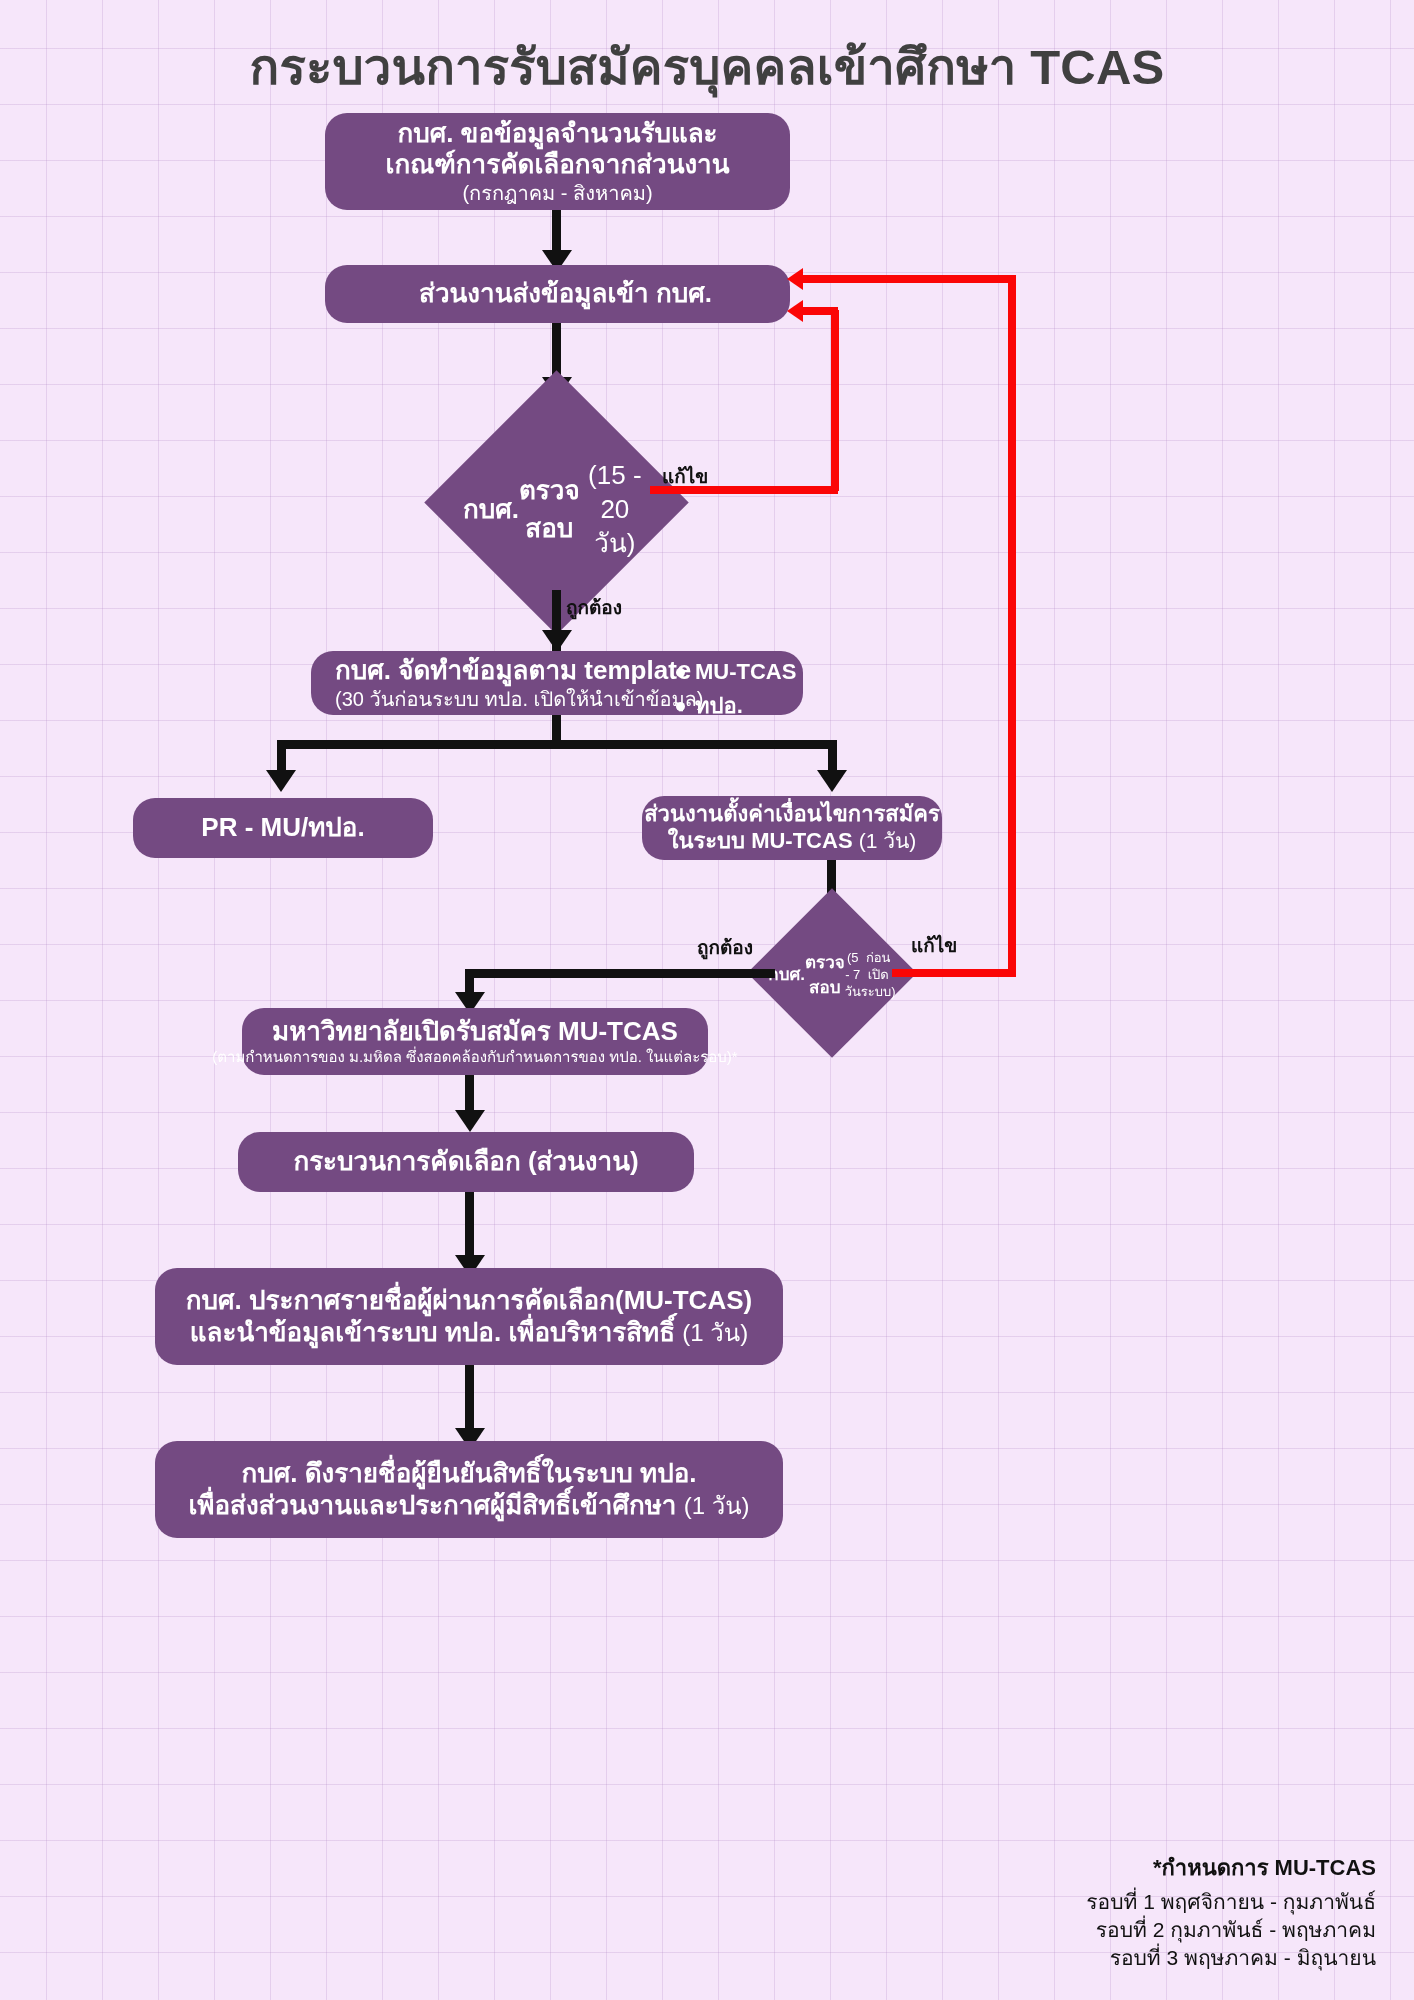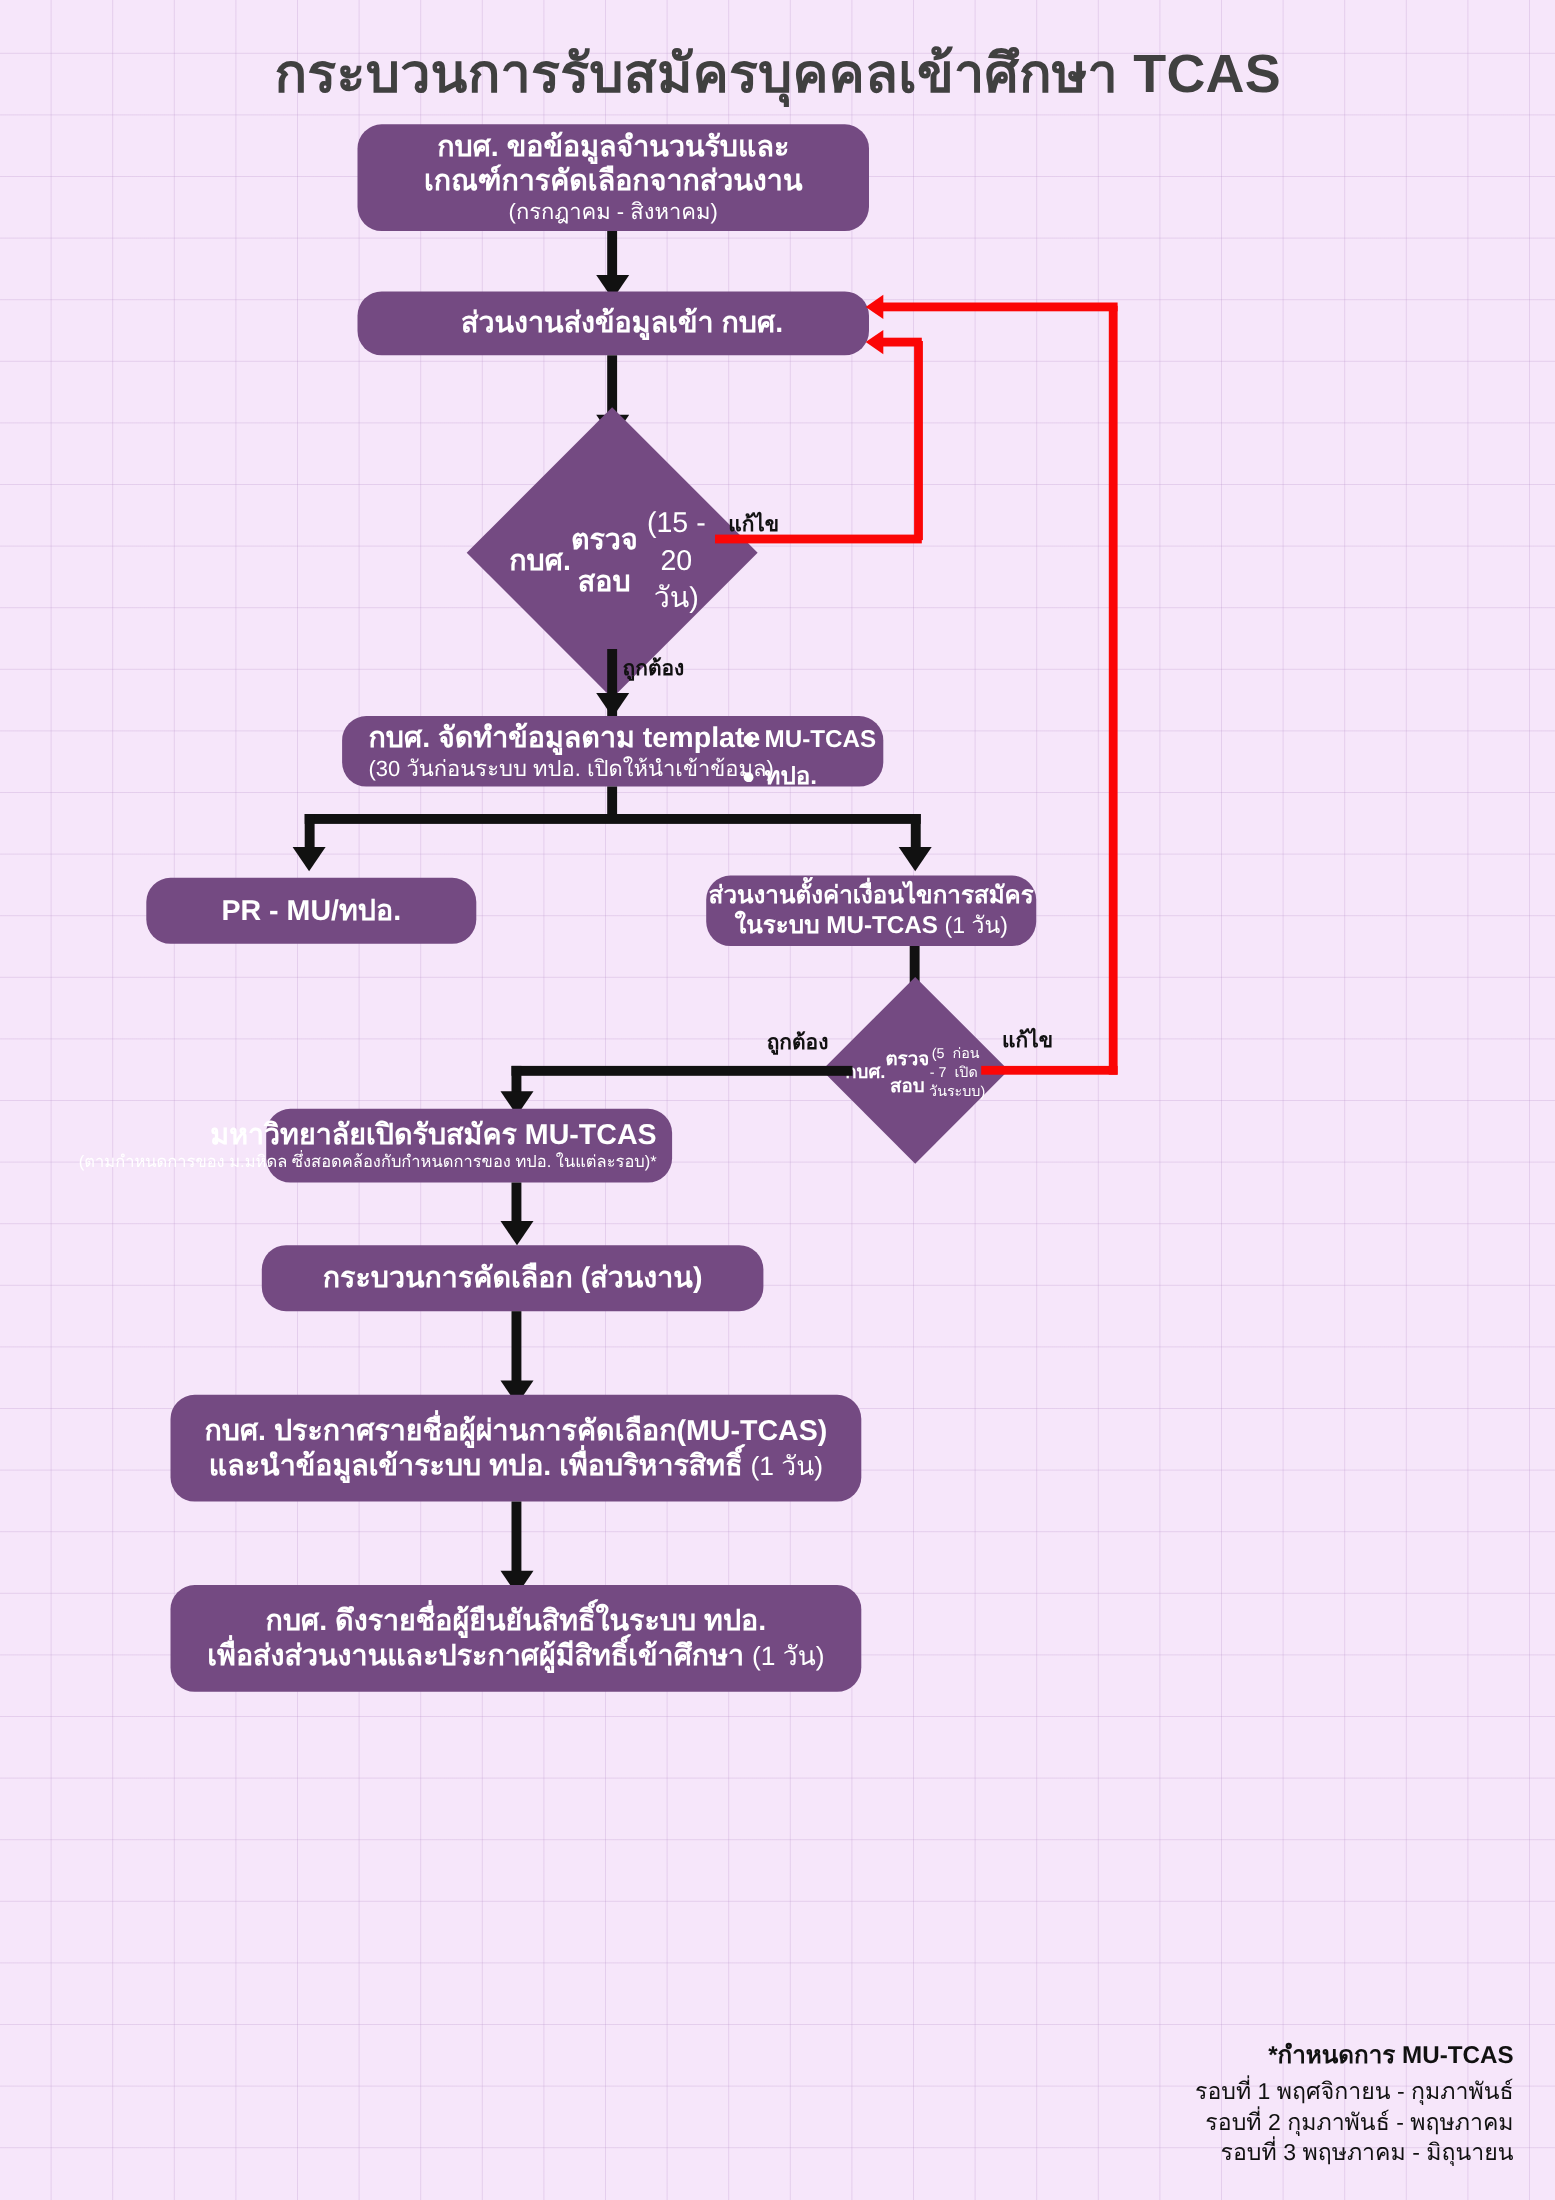--- a/index.html
+++ b/index.html
@@ -188,21 +188,21 @@
 <div class="ln red" style="left:1008px; top:278px; width:8px; height:699px;"></div>
 <div class="ln red" style="left:800px; top:275px; width:216px; height:8px;"></div>
 <div class="arrow-l" style="left:787px; top:268px;"></div>
 <div class="elabel" style="left:911px; top:930px;">แก้ไข</div>
 
 <div class="ln" style="left:465px; top:969px; width:310px; height:9px;"></div>
 <div class="ln" style="left:465px; top:969px; width:9px; height:30px;"></div>
 <div class="arrow-d" style="left:455px; top:992px;"></div>
 <div class="elabel" style="left:697px; top:932px;">ถูกต้อง</div>
 
-<div class="node" style="left:242px; top:1008px; width:369px; height:67px;align-items:flex-end;">
+<div class="node" style="left:242px; top:1008px; width:466px; height:67px;">
   <span class="l1">มหาวิทยาลัยเปิดรับสมัคร MU-TCAS</span>
   <span class="sub" style="font-size:15px;">(ตามกำหนดการของ ม.มหิดล ซึ่งสอดคล้องกับกำหนดการของ ทปอ. ในแต่ละรอบ)*</span>
 </div>
 
 <div class="ln" style="left:465px; top:1075px; width:9px; height:44px;"></div>
 <div class="arrow-d" style="left:455px; top:1110px;"></div>
 
 <div class="node" style="left:238px; top:1132px; width:456px; height:60px;">
   <span class="l1">กระบวนการคัดเลือก (ส่วนงาน)</span>
 </div>

